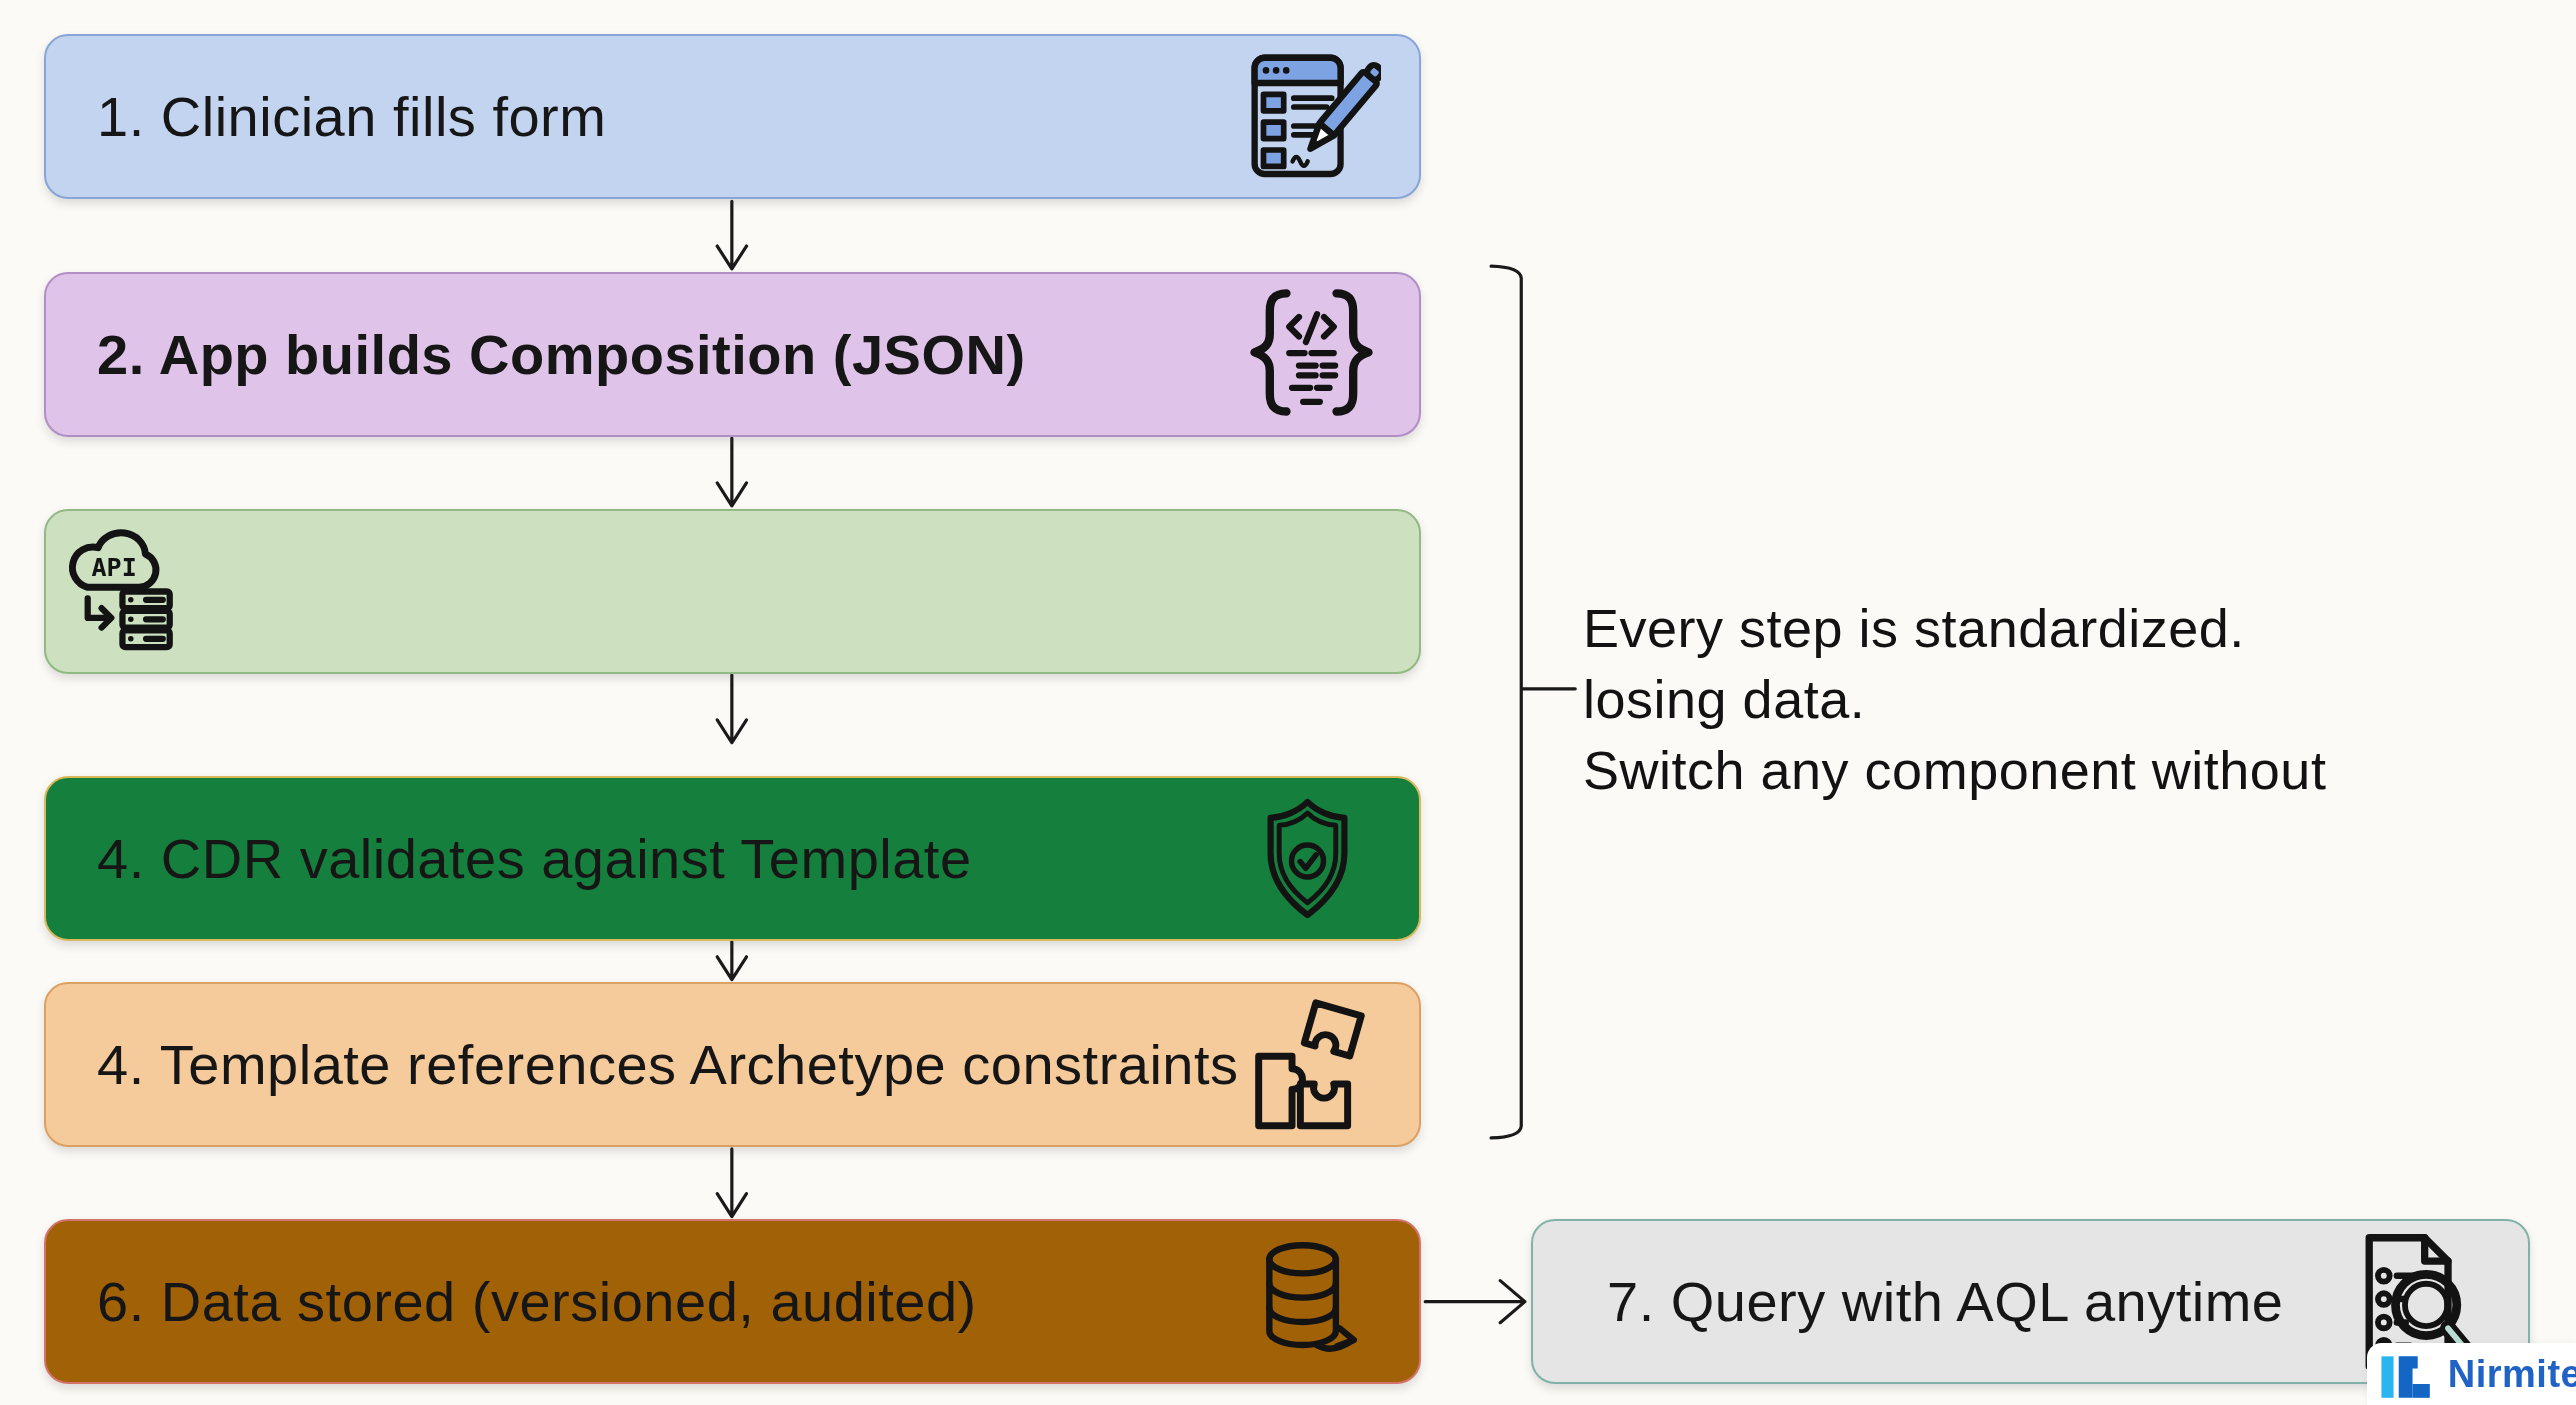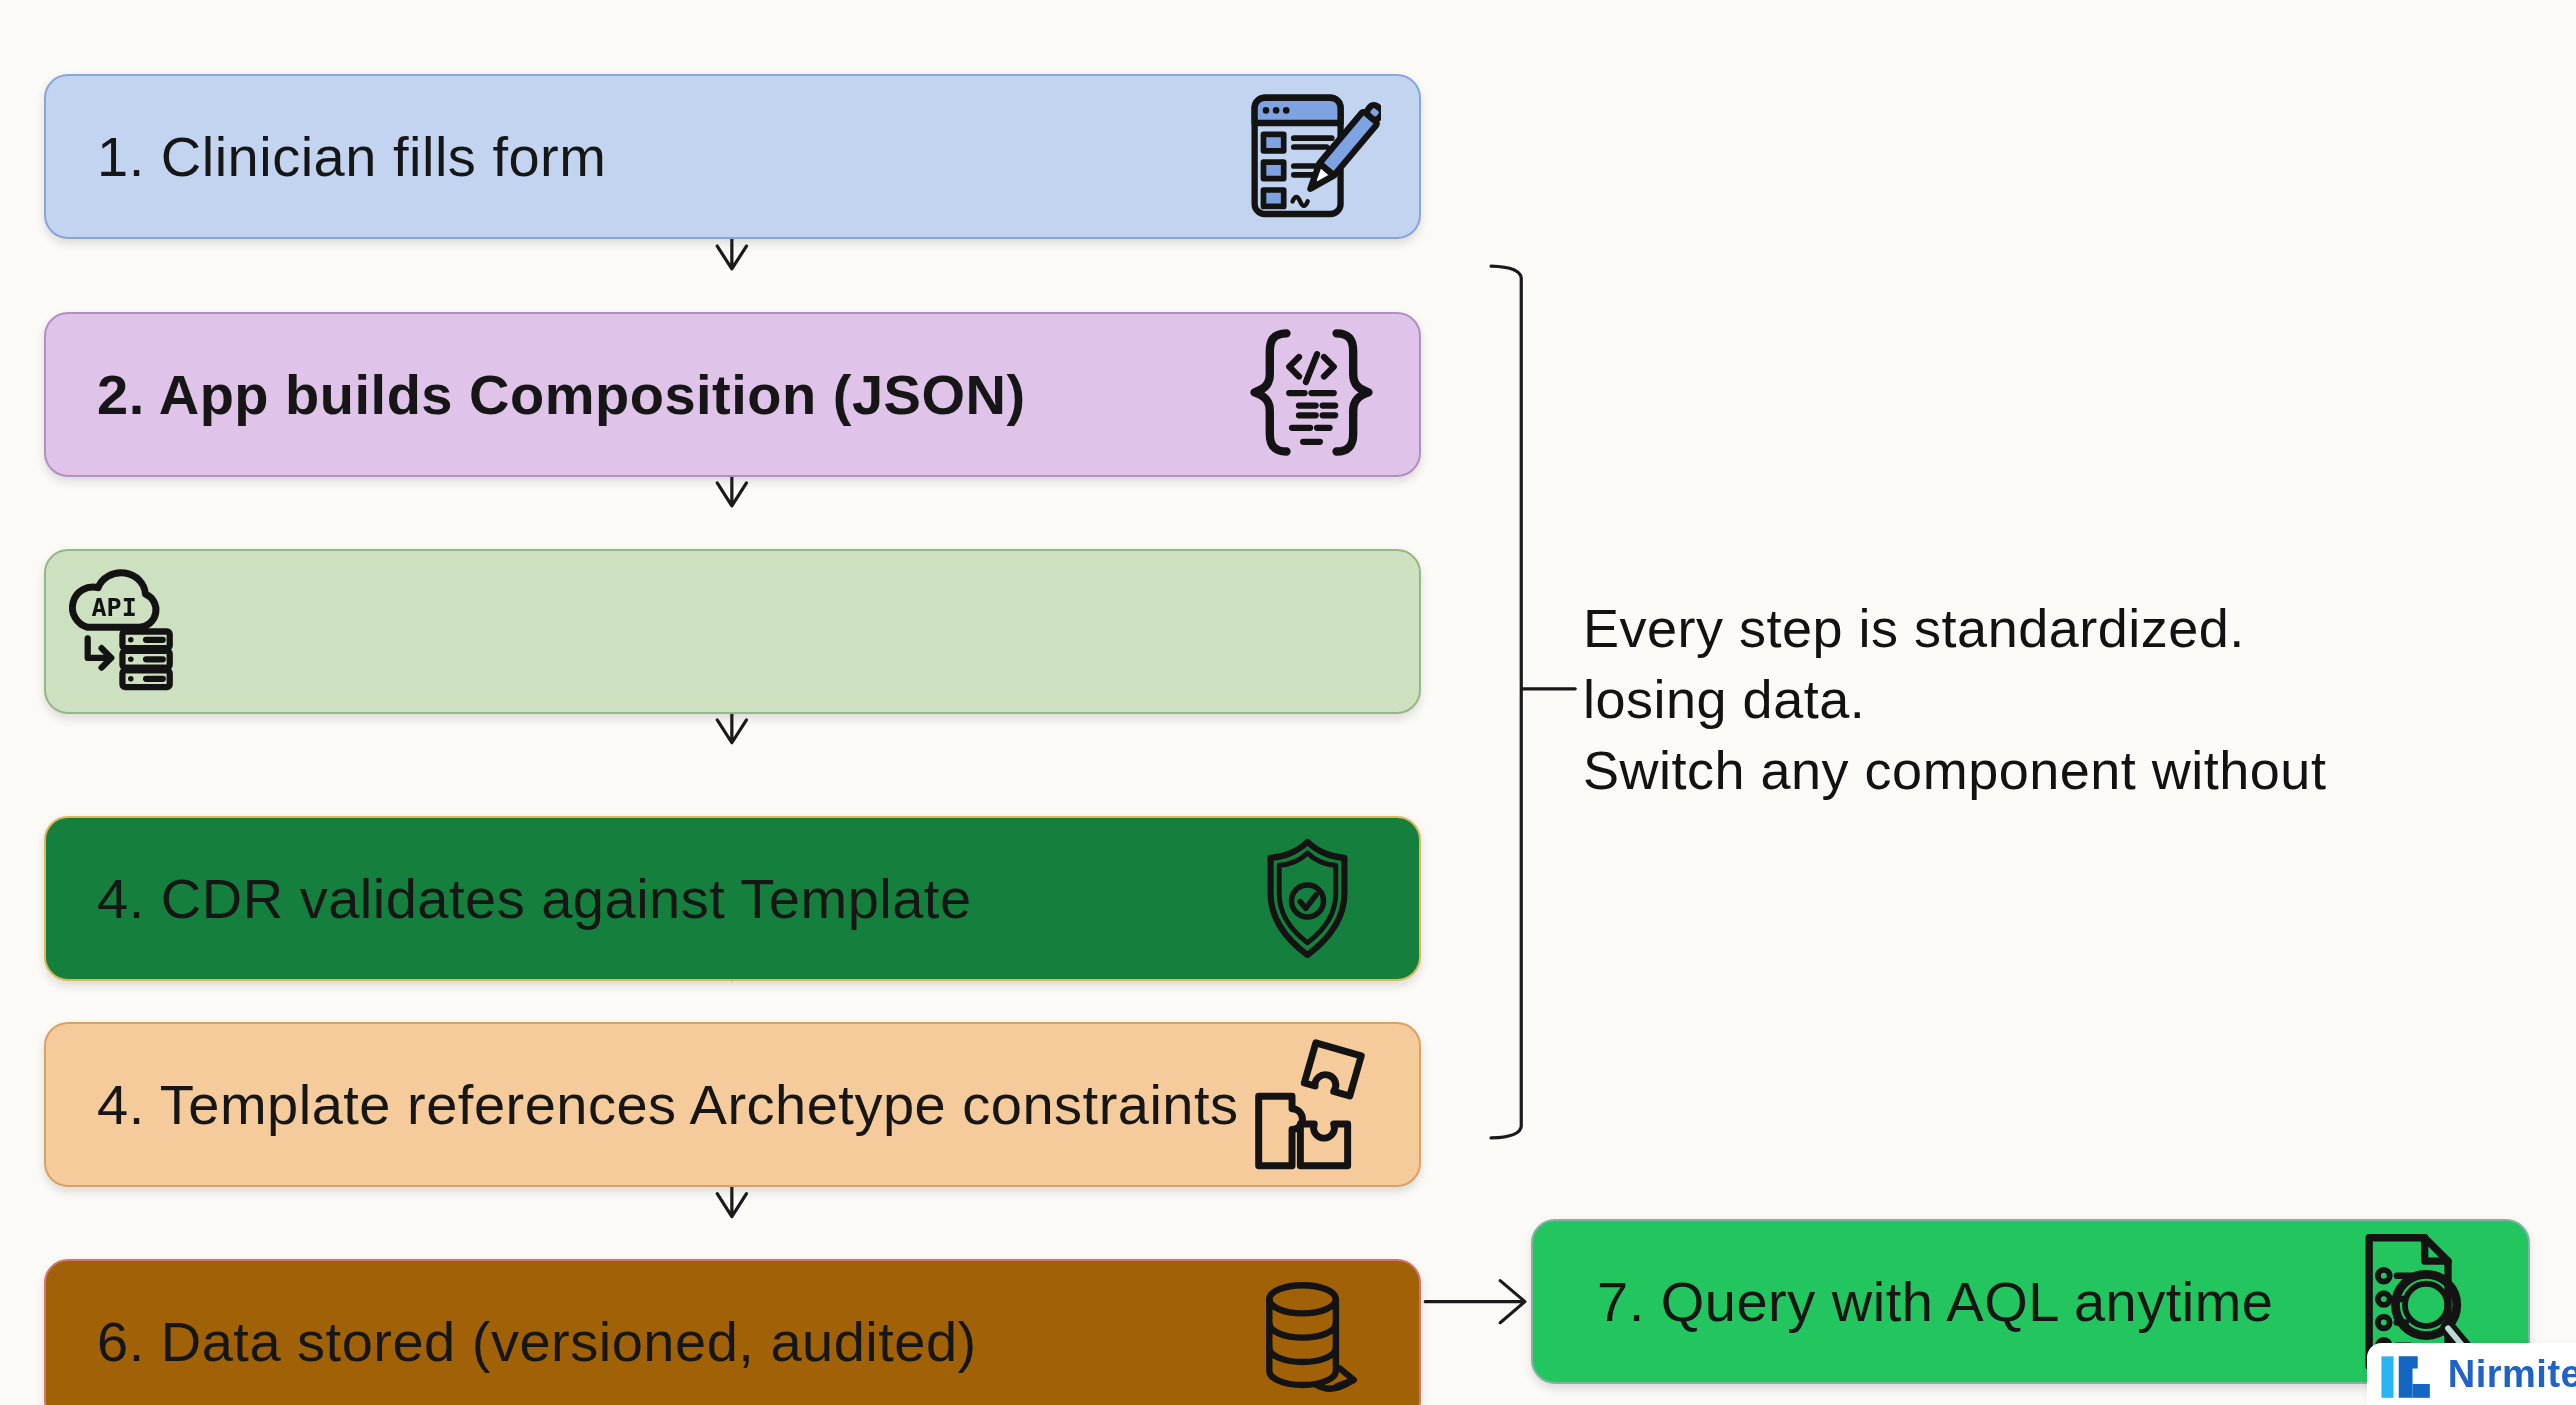--- a/index.html
+++ b/index.html
@@ -7,21 +7,20 @@
     width:2576px;height:1405px;position:relative;overflow:hidden;
     background:var(--bg,#fbfaf7);
     font-family:"Liberation Sans",sans-serif;
     color:var(--text,#161616);
   }
   .step{
     position:absolute;left:44px;width:1377px;height:165px;
     box-sizing:border-box;border:2.7px solid #999;border-radius:24px;
     display:flex;align-items:center;
     box-shadow:0 4.6px 8.2px rgba(70,70,70,.16);
-    margin-top:40px;
   }
   .step-label{
     flex:1;font-size:56px;padding-left:51px;color:var(--text,#161616);
     white-space:nowrap;letter-spacing:0.5px;
   }
   .step-icon{width:139px;height:139px;flex:none;margin-right:38px;}
   .query-step{
     position:absolute;left:1531px;top:1219px;width:999px;height:165px;
     box-sizing:border-box;border:2.7px solid #999;border-radius:24px;
     display:flex;align-items:center;
@@ -141,21 +140,21 @@
   <svg class="step-icon" viewBox="0 0 100 100" style="width:128px;margin-right:46px;">
     <ellipse class="ln" cx="45" cy="17" rx="26" ry="11" stroke-width="5"></ellipse>
     <path class="ln" d="M19 17 V73 A26 11 0 0 0 71 73 V17" stroke-width="5"></path>
     <path class="ln" d="M19 36 A26 11 0 0 0 71 36" stroke-width="5"></path>
     <path class="ln" d="M19 55 A26 11 0 0 0 71 55" stroke-width="5"></path>
     <path class="ln" d="M56 84 Q68 91 83 81" stroke-width="5"></path>
     <path class="ln" d="M74 71 L85 80 L72 85" stroke-width="5"></path>
   </svg>
 </div>
 
-<div class="query-step" style="background-color: #22c55e; border-color: rgb(130, 178, 167);">
+<div class="query-step" style="background-color: #e5e5e5; border-color: rgb(130, 178, 167); padding-left: 10px;">
   <div class="step-label">7. Query with AQL anytime</div>
   <svg class="step-icon" viewBox="0 0 100 100">
     <path class="ln" d="M20 6 H58 L74 22 V94 H20 Z" stroke-width="5"></path>
     <path class="ln" d="M58 6 V22 H74" stroke-width="5"></path>
     <circle class="ln" cx="30" cy="32" r="4" stroke-width="4"></circle>
     <circle class="ln" cx="30" cy="48" r="4" stroke-width="4"></circle>
     <circle class="ln" cx="30" cy="64" r="4" stroke-width="4"></circle>
     <circle class="ln" cx="30" cy="80" r="4" stroke-width="4"></circle>
     <path class="ln" d="M39 32 h12 M39 48 h5 M39 64 h6 M39 80 h9" stroke-width="4.5"></path>
     <circle class="ln" cx="59" cy="52" r="21" stroke-width="6"></circle>

